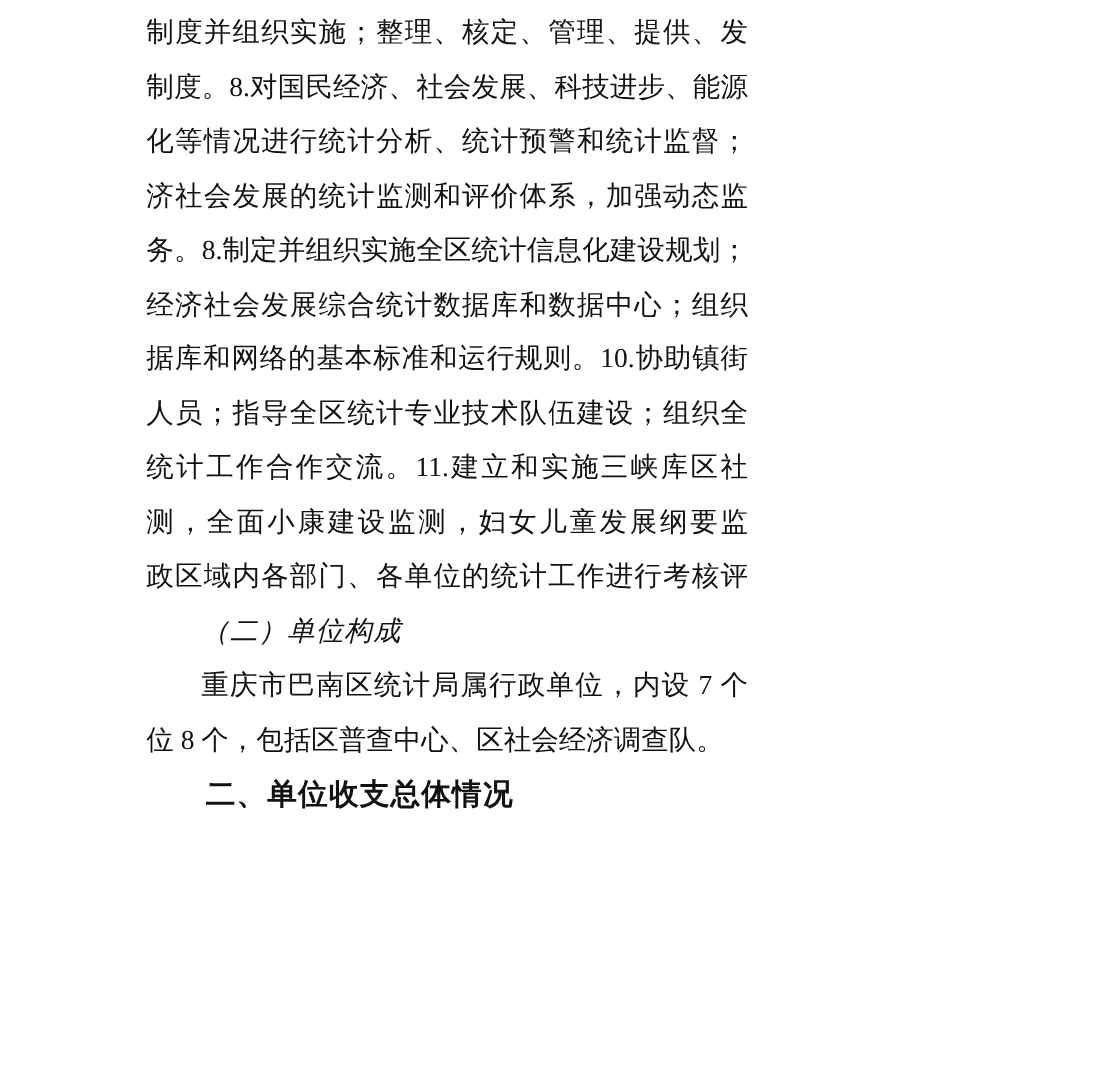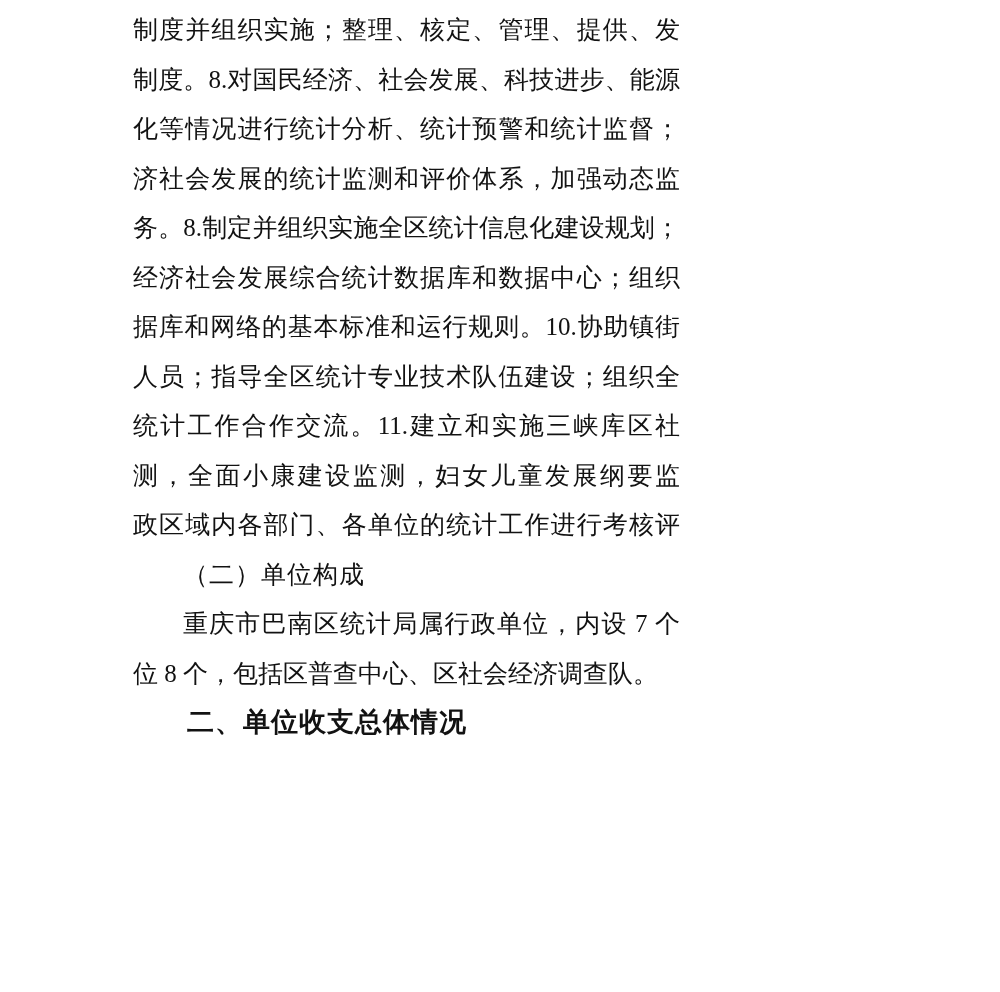--- a/index.html
+++ b/index.html
@@ -30,20 +30,21 @@
     white-space: normal;
     text-align: justify;
     text-align-last: justify;
   }
   .indent {
     text-indent: 2em;
   }
   .kaiti {
     font-family: "Liberation Serif", "DejaVu Serif", serif;
     letter-spacing: 1px;
+    font-style: italic;
   }
   .heading-bold {
     font-family: "Liberation Sans", "DejaVu Sans", sans-serif;
     font-weight: 700;
     font-size: 27px;
     letter-spacing: 1px;
   }
 </style>
 </head>
 <body>

